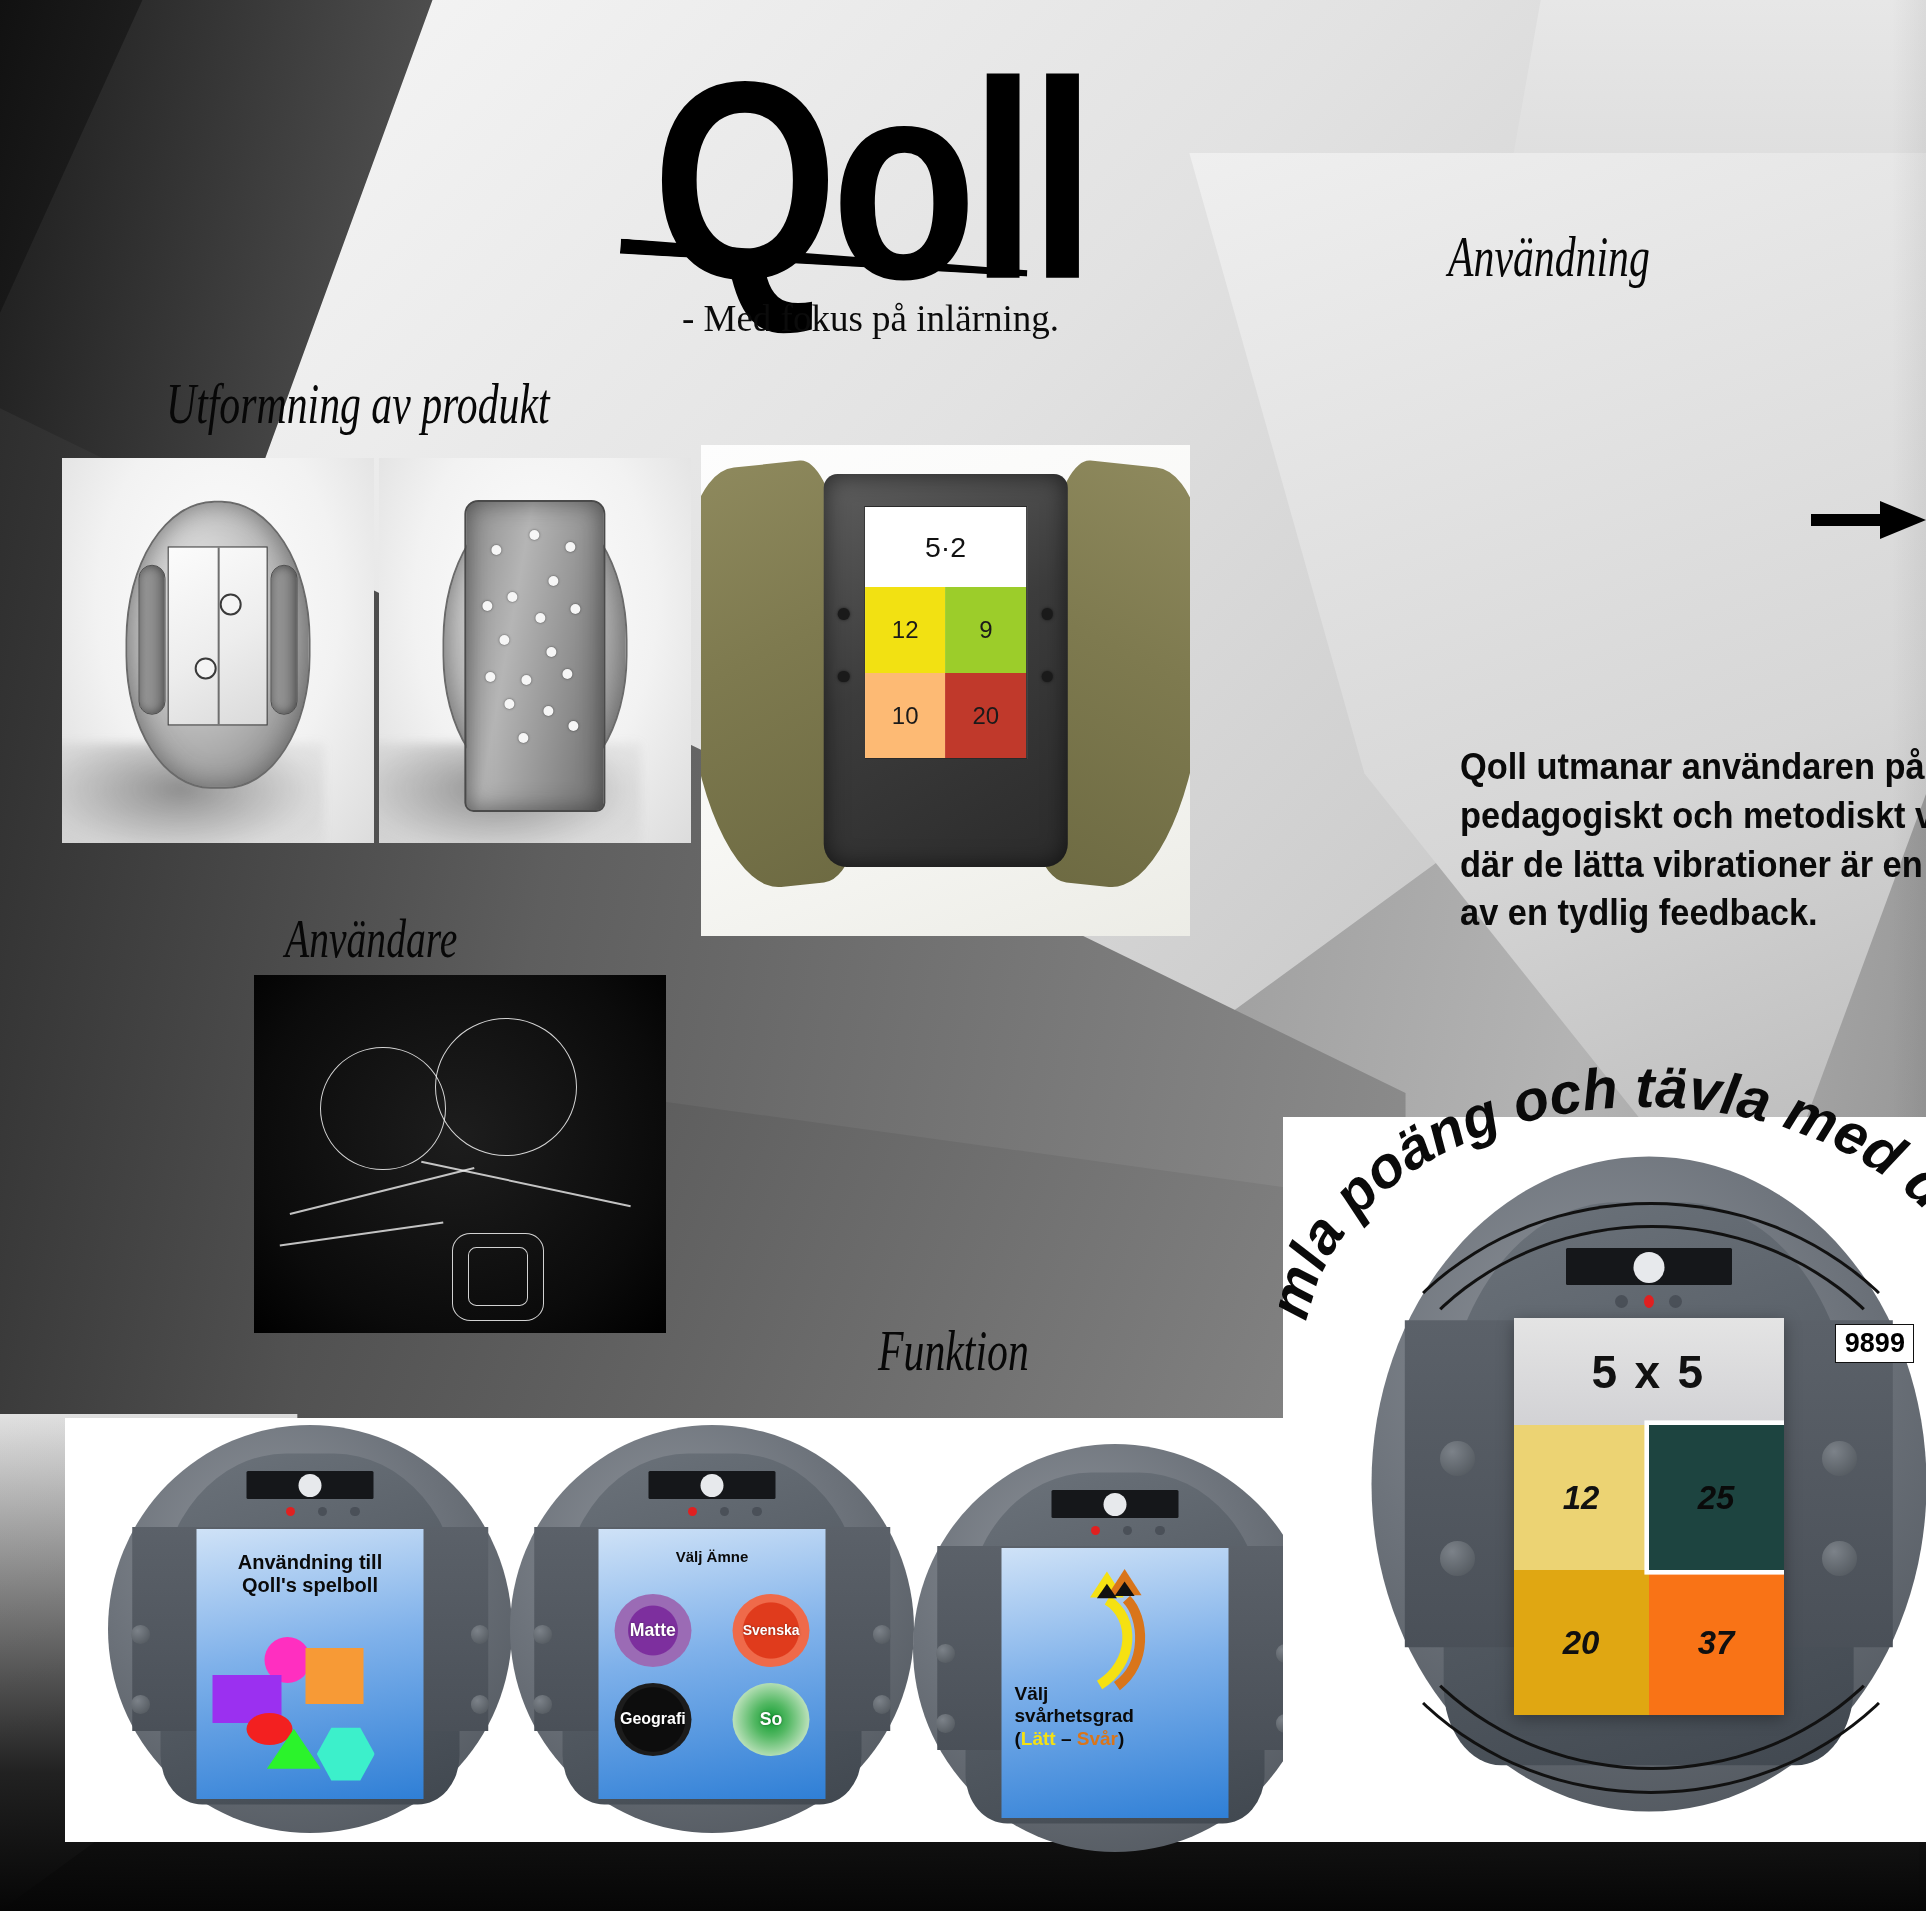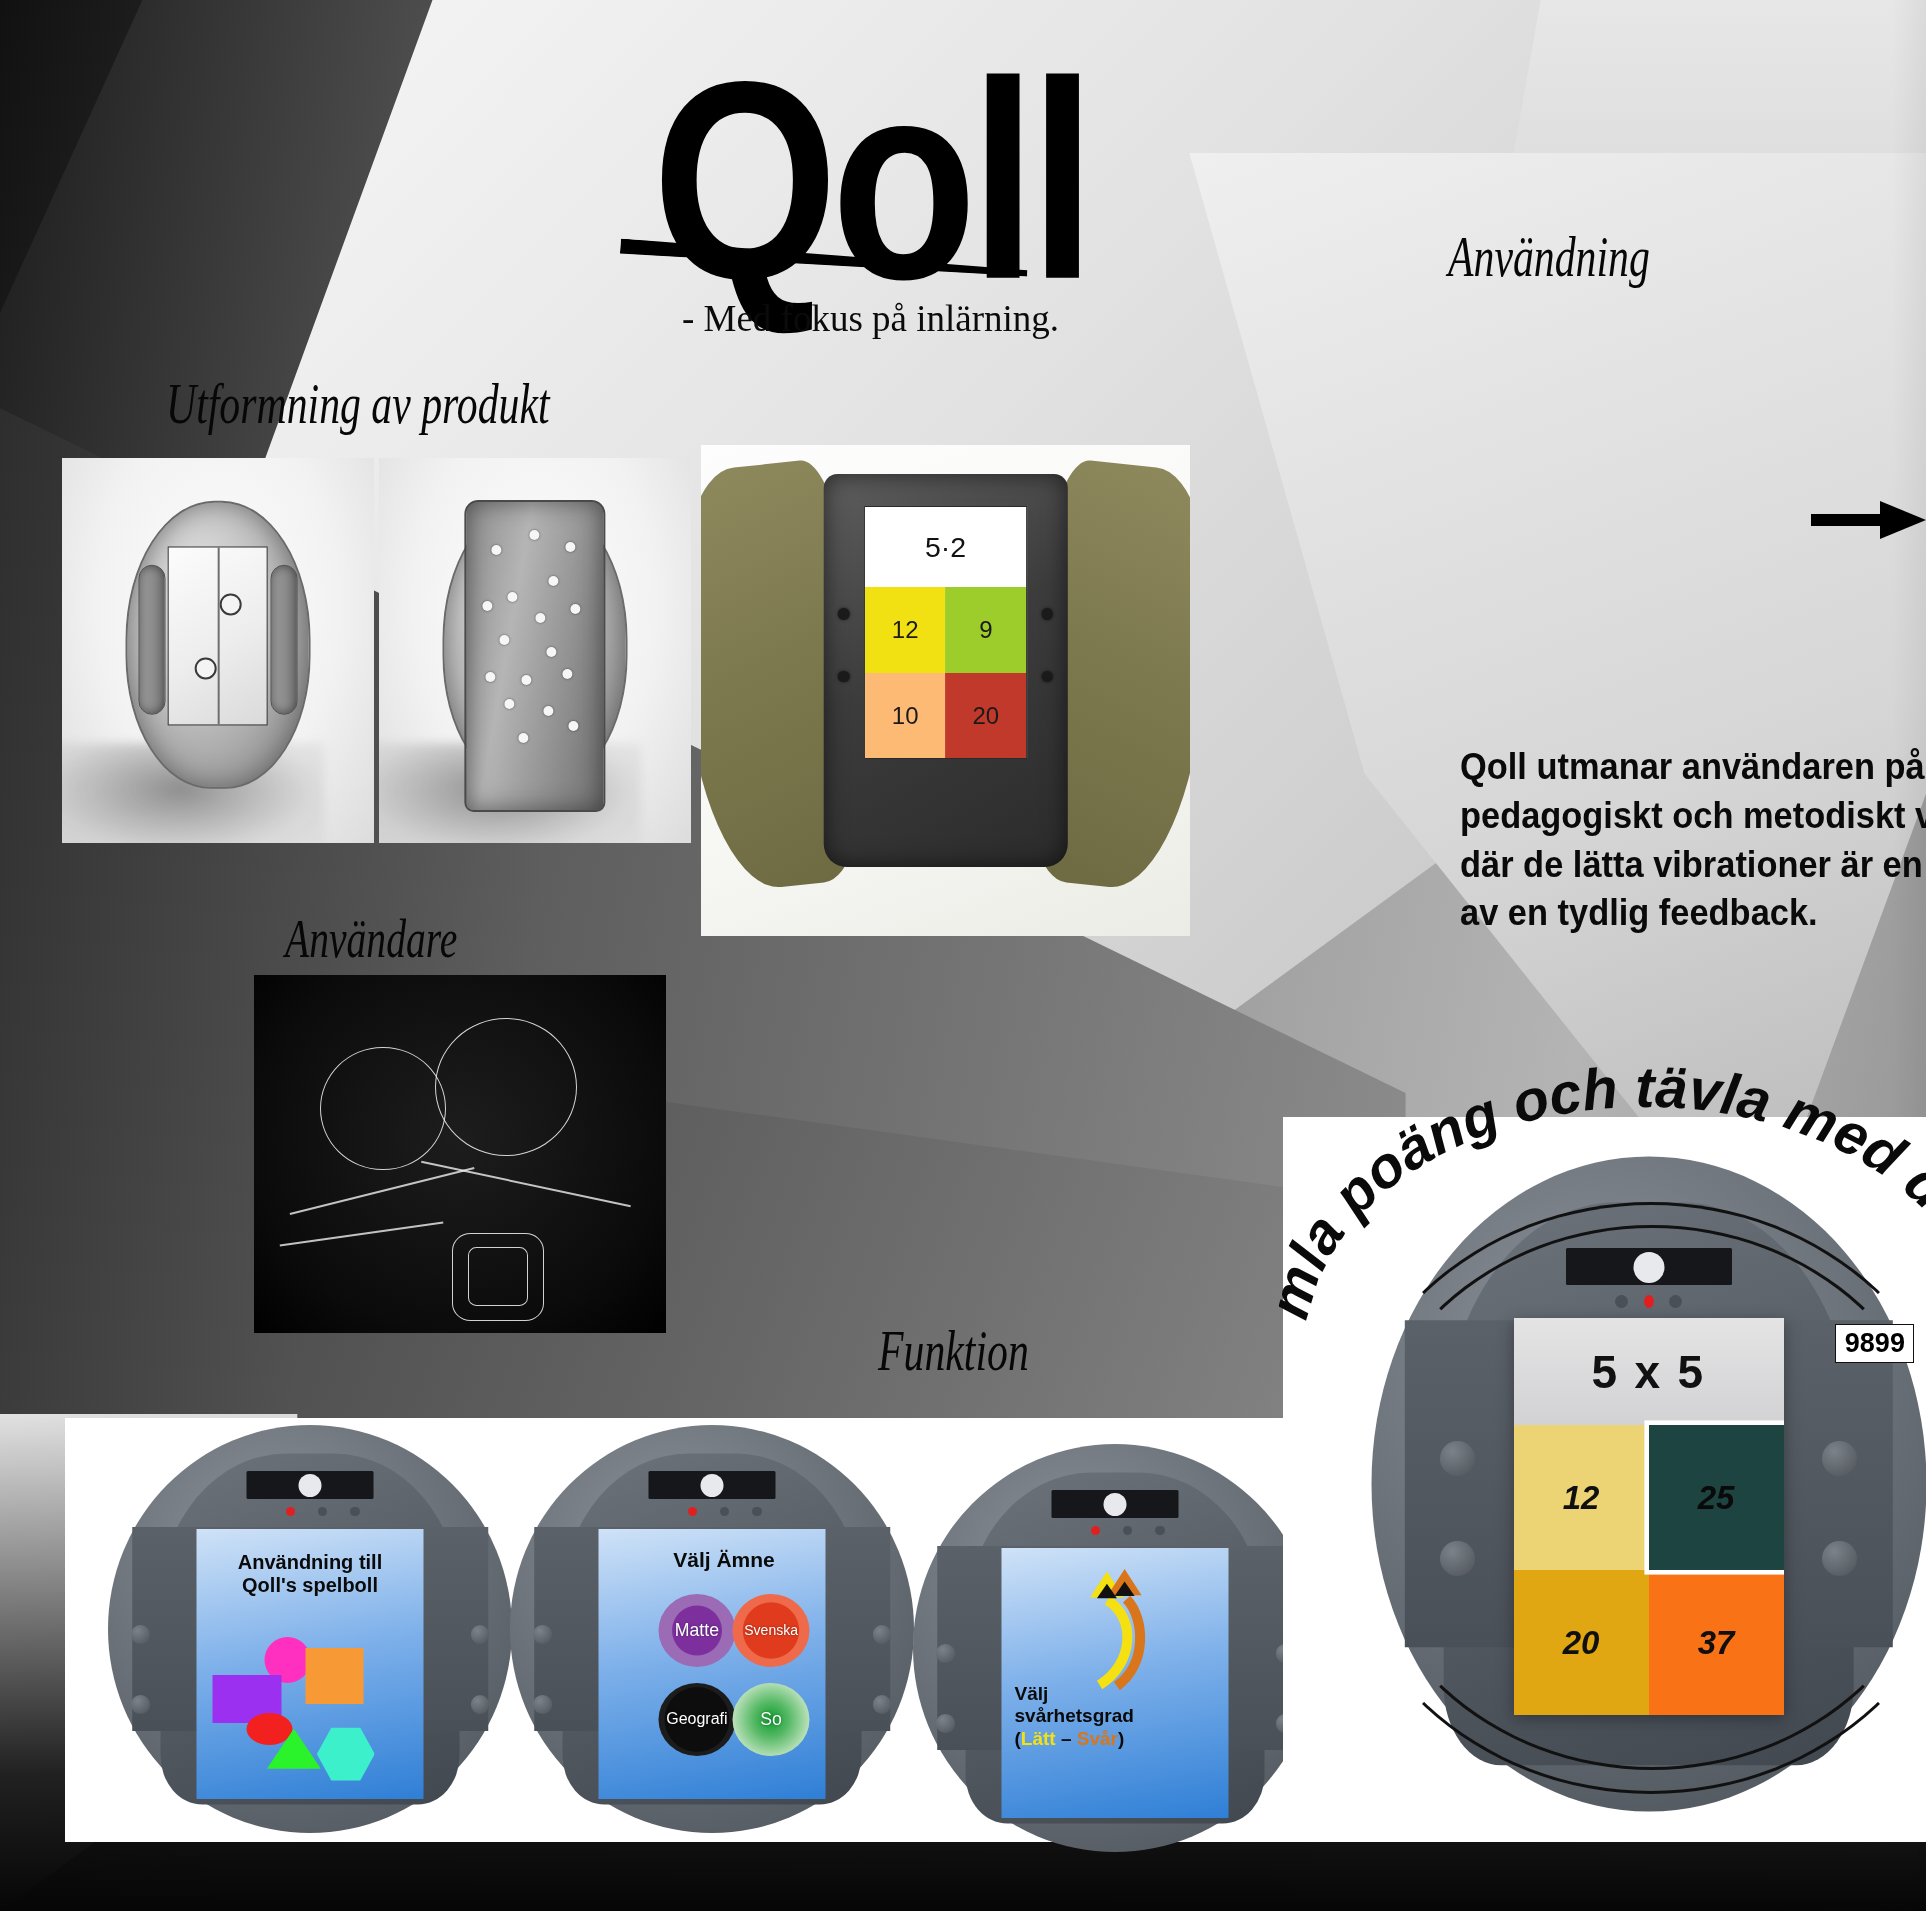--- a/index.html
+++ b/index.html
@@ -241,23 +241,22 @@
   .dv-bolt{position:absolute;border-radius:50%;background:radial-gradient(circle at 35% 30%,#7c8289,#4c5258);}
 
   .shape{position:absolute;}
   .sh-circle{border-radius:50%;}
   .sh-hex{clip-path:polygon(25% 3%,75% 3%,100% 50%,75% 97%,25% 97%,0% 50%);}
   .sh-tri{clip-path:polygon(50% 0%,100% 100%,0% 100%);}
 
   .subj{
     position:absolute;border-radius:50%;
     display:flex;align-items:center;justify-content:center;
-    font-family:"Liberation Sans",sans-serif;font-weight:400;color:#fff;
+    font-family:"Liberation Sans",sans-serif;font-weight:700;color:#fff;
     text-shadow:0 0 2.3px rgba(0,0,0,.45);
-    margin-left:44px;
   }
 
   
   #hero-device{left:1371px;top:1156px;width:555px;height:655px;}
   #hero-screen{
     position:absolute;left:50%;transform:translateX(-50%);
     top:162px;width:270px;height:397px;
     background:#e7e7e7;display:flex;flex-direction:column;overflow:hidden;
     box-shadow:0 3.9px 15.4px rgba(0,0,0,.35);
   }
@@ -433,21 +432,21 @@
     <div class="dv-lens" style="top:49px;width:23px;height:23px;"></div>
     <div class="dv-led" style="left:44%;top:82px;width:9.2px;height:9.2px;background:#e02020;"></div>
     <div class="dv-led" style="left:52%;top:82px;width:9.2px;height:9.2px;background:#4a5058;"></div>
     <div class="dv-led" style="left:60%;top:82px;width:9.2px;height:9.2px;background:#4a5058;"></div>
     <div class="dv-bolt" style="left:23px;top:200px;width:18.5px;height:18.5px;"></div>
     <div class="dv-bolt" style="left:23px;top:270px;width:18.5px;height:18.5px;"></div>
     <div class="dv-bolt" style="right:23px;top:200px;width:18.5px;height:18.5px;"></div>
     <div class="dv-bolt" style="right:23px;top:270px;width:18.5px;height:18.5px;"></div>
 
     <div class="dv-screen" style="top:104px;width:227px;height:270px;">
-      <div class="dv-screen-title" style="top:19px;font-size:21px;padding-left:12px;">Välj Ämne</div>
+      <div class="dv-screen-title" style="top:19px;font-size:15px;">Välj Ämne</div>
       <div class="subj" style="left:7%;top:24%;width:77px;height:73px;font-size:17.7px;background:radial-gradient(circle at 50% 50%,#7d2f9e 0%,#7d2f9e 46%,#9b6bb5 48%,#9b6bb5 100%);">Matte</div>
       <div class="subj" style="right:7%;top:24%;width:77px;height:73px;font-size:14px;background:radial-gradient(circle at 50% 50%,#e03b1c 0%,#e03b1c 52%,#ef6a4a 54%,#ef6a4a 100%);">Svenska</div>
       <div class="subj" style="left:7%;top:57%;width:77px;height:73px;font-size:16px;background:radial-gradient(circle at 50% 50%,#0d0d0d 0%,#0d0d0d 60%,#1c1c1c 62%,#1c1c1c 100%);">Geografi</div>
       <div class="subj" style="right:7%;top:57%;width:77px;height:73px;font-size:17.7px;background:radial-gradient(circle at 50% 50%,#0f9c2f 0%,#53b863 32%,#b6dfb6 70%,#cbe8cb 100%);">So</div>
     </div>
   </div>
 
   <div class="device" style="left:913px;top:1444px;width:404px;height:408px;">
     <div class="dv-circle"></div>
     <div class="dv-inner"></div>

